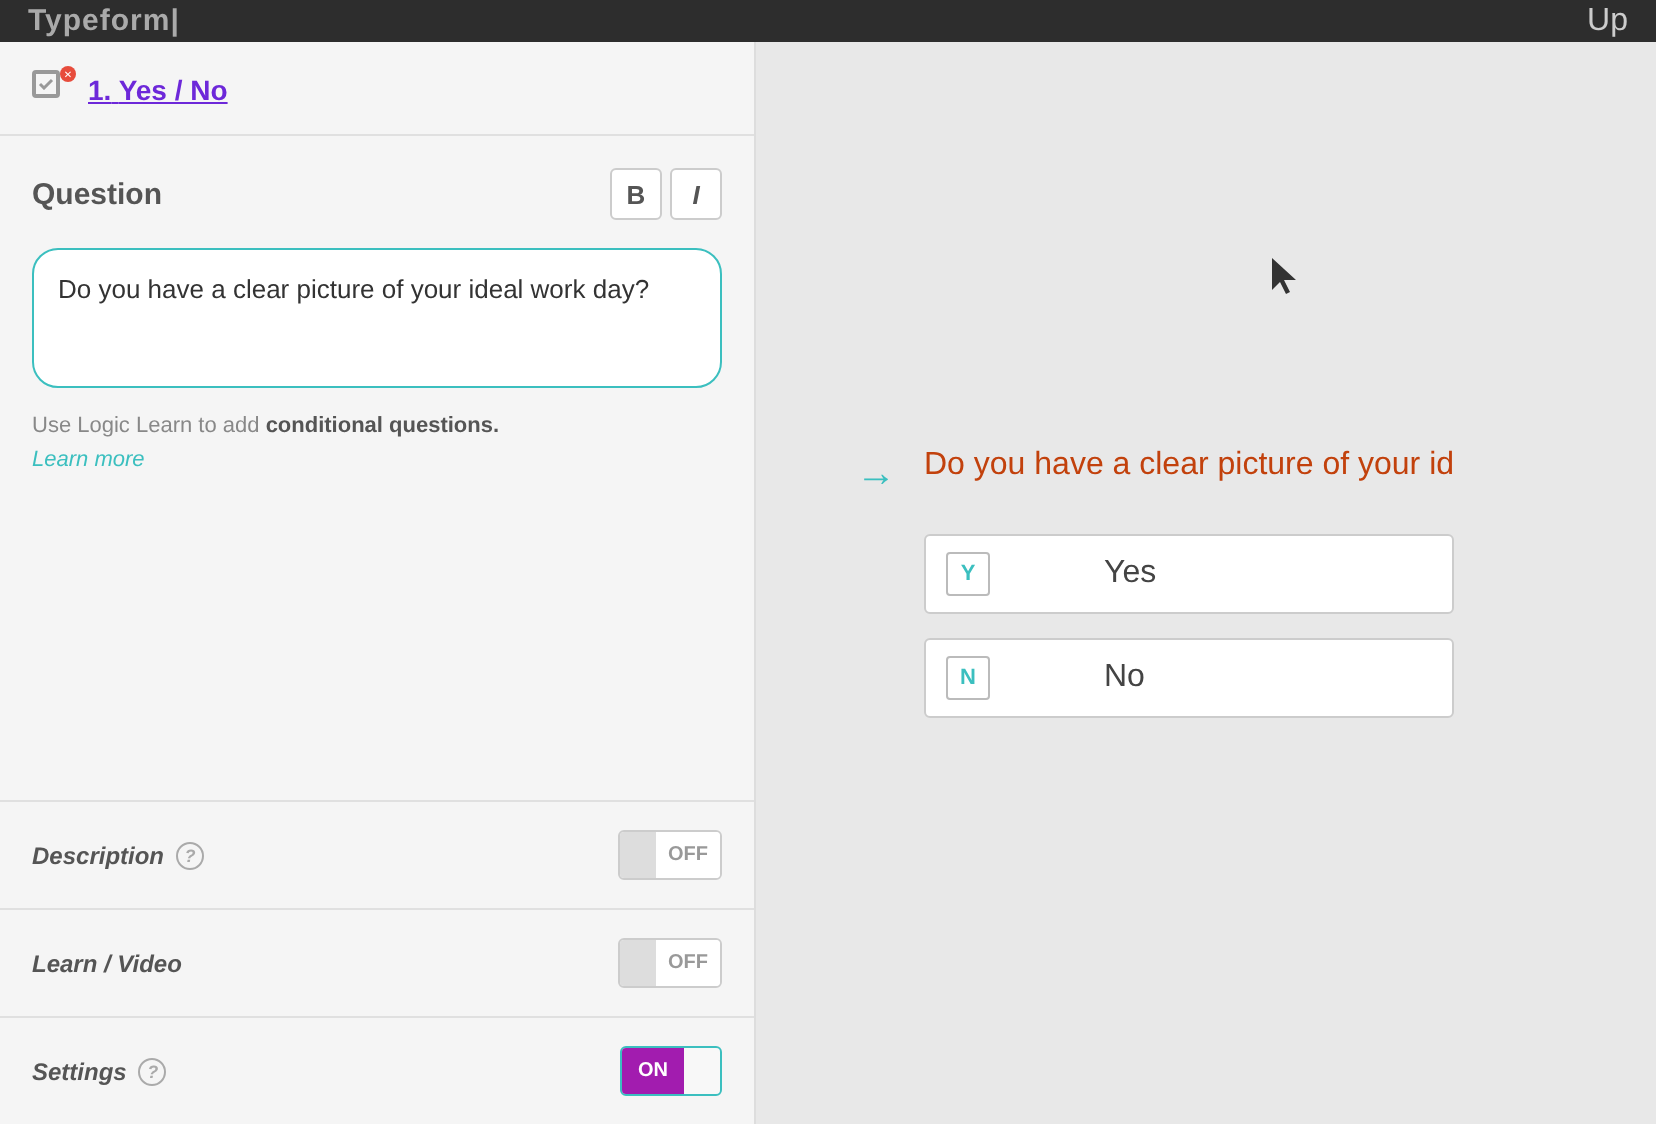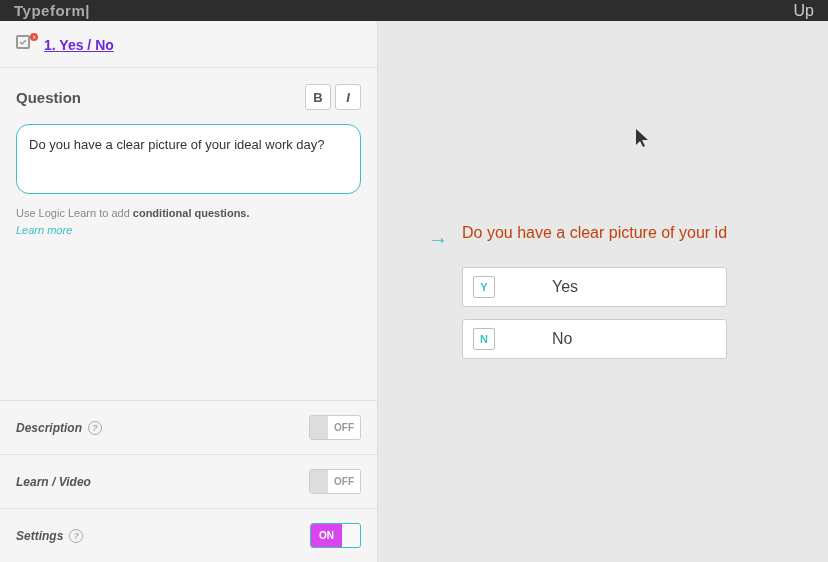--- a/index.html
+++ b/index.html
@@ -218,21 +218,21 @@
     .toggle-off {
       padding: 0 6px;
       background: #fff;
       color: #999;
       height: 100%;
       display: flex;
       align-items: center;
     }
     .toggle-on {
       padding: 0 8px;
-      background: #d946ef;
+      background: #a21caf;
       color: #fff;
       height: 100%;
       display: flex;
       align-items: center;
     }
     .toggle-handle-off {
       width: 18px;
       height: 100%;
       background: #ddd;
       display: flex;

